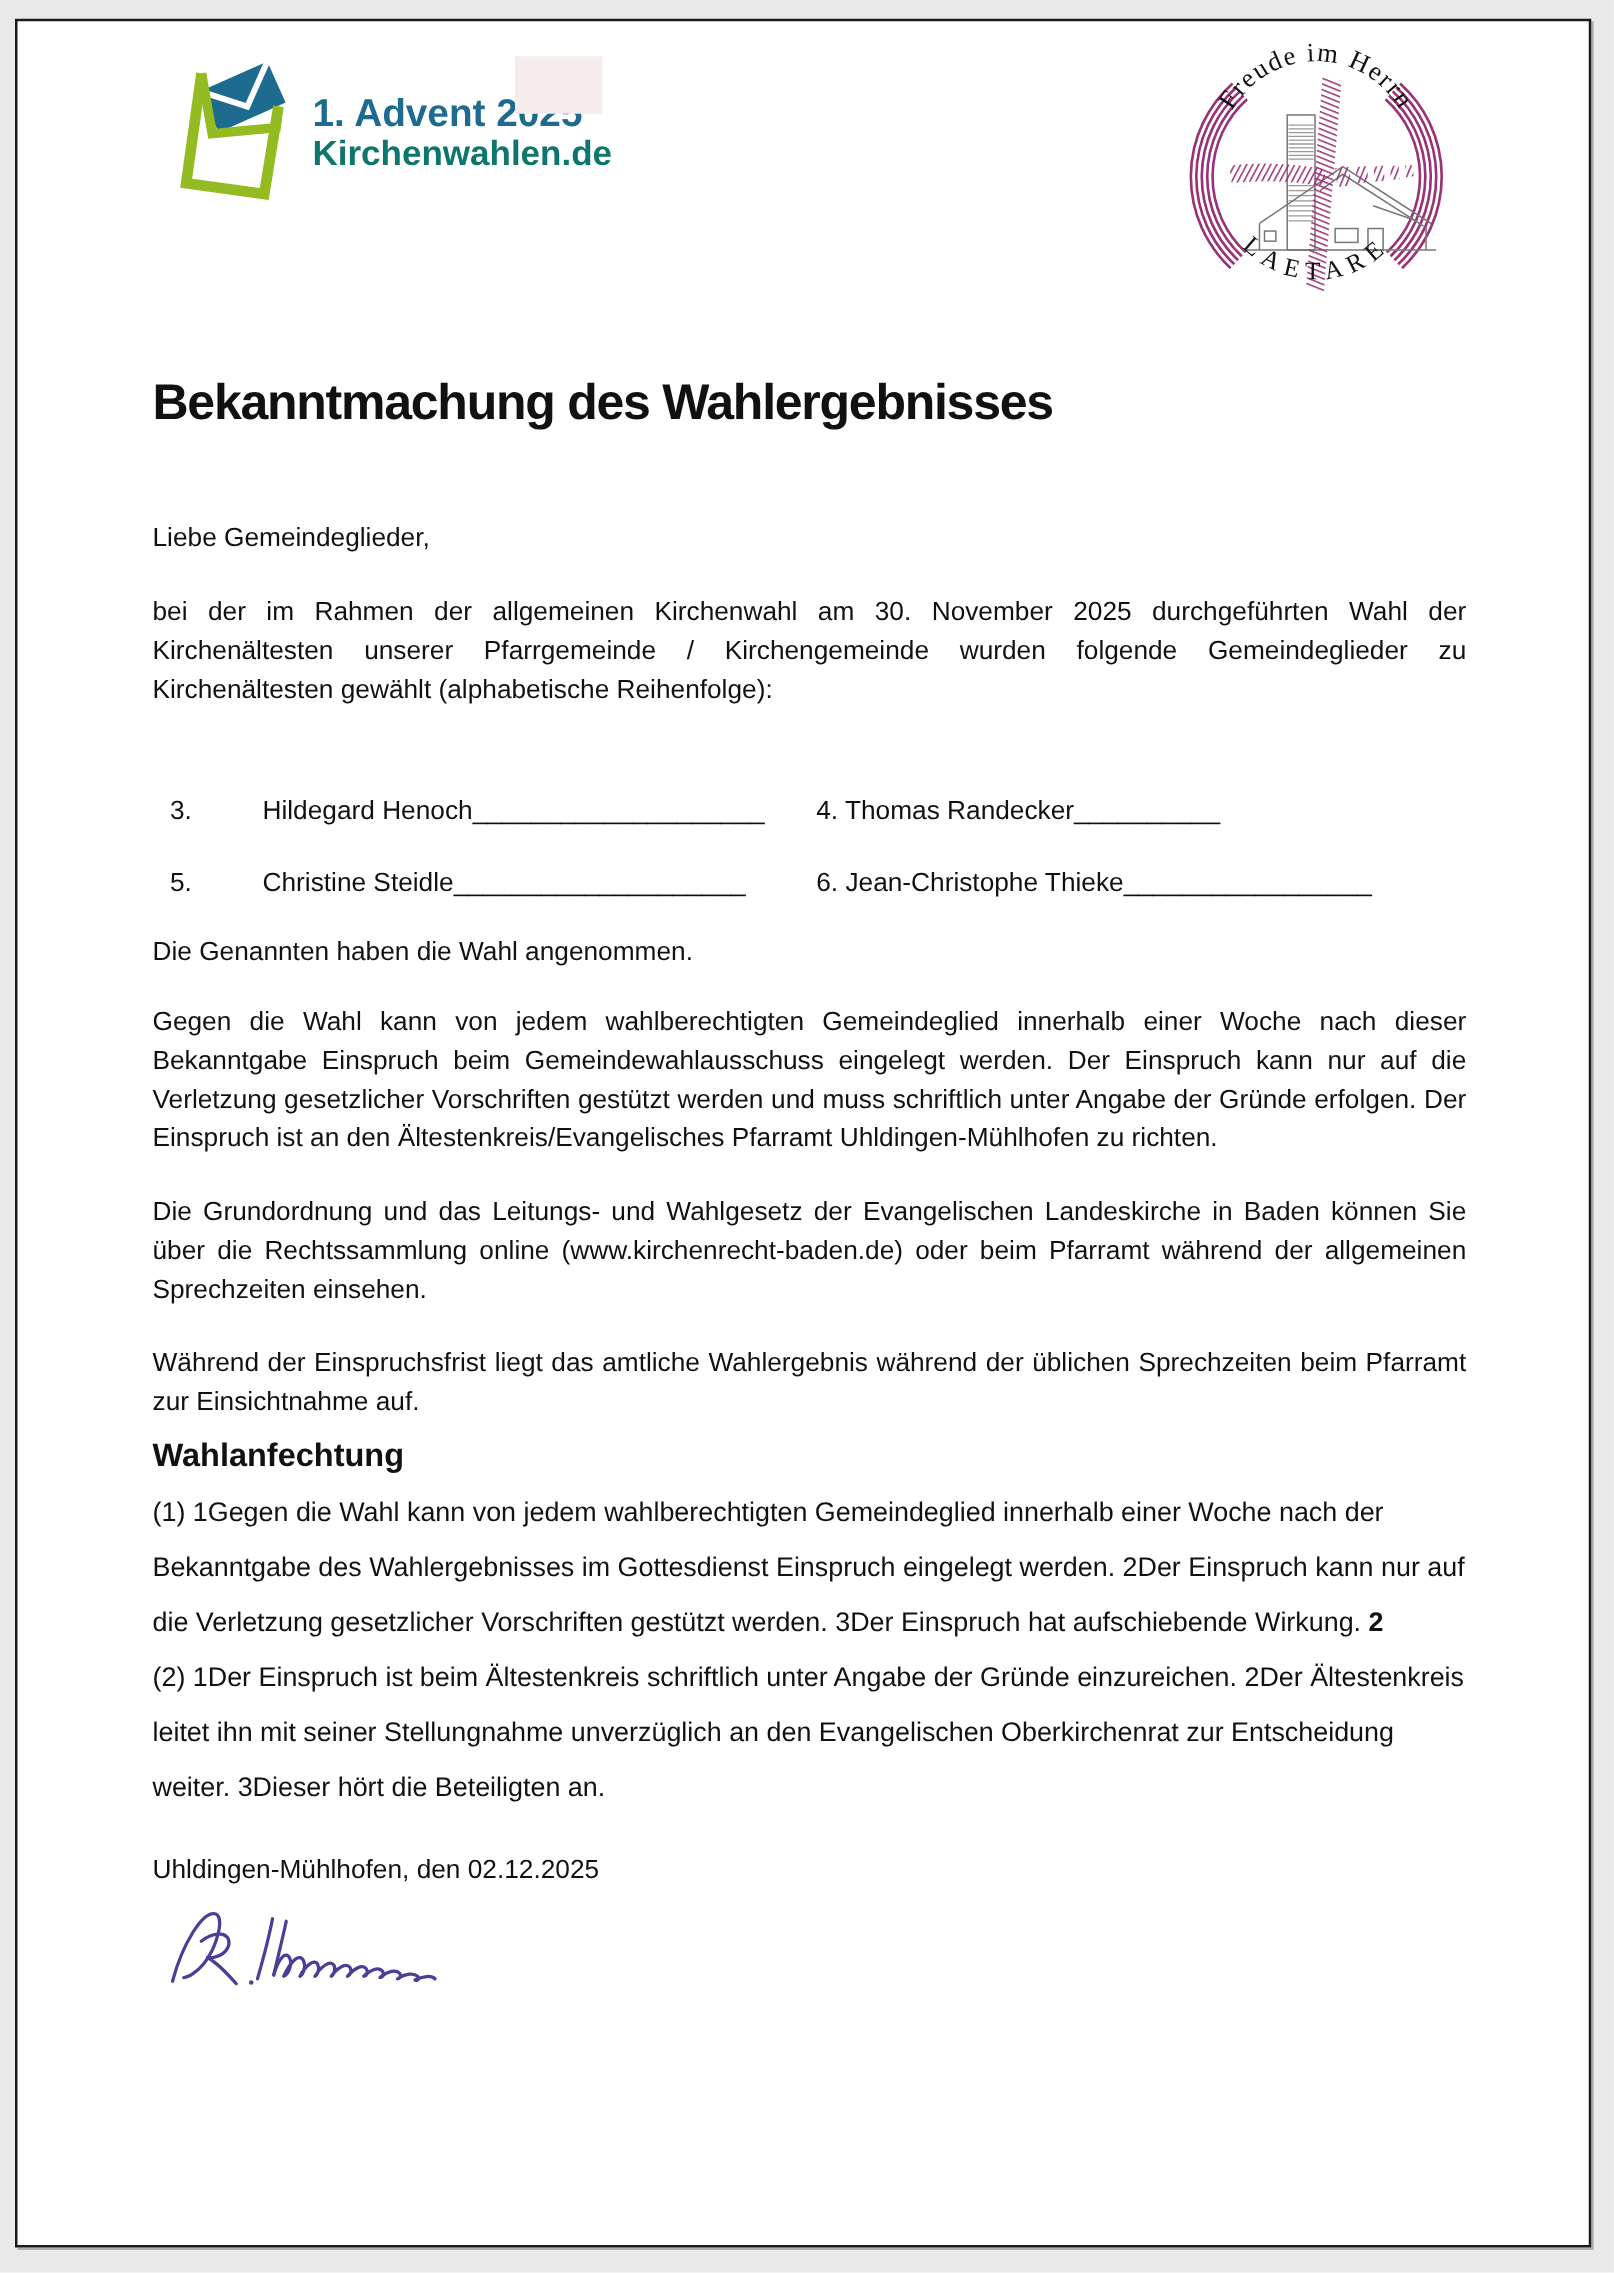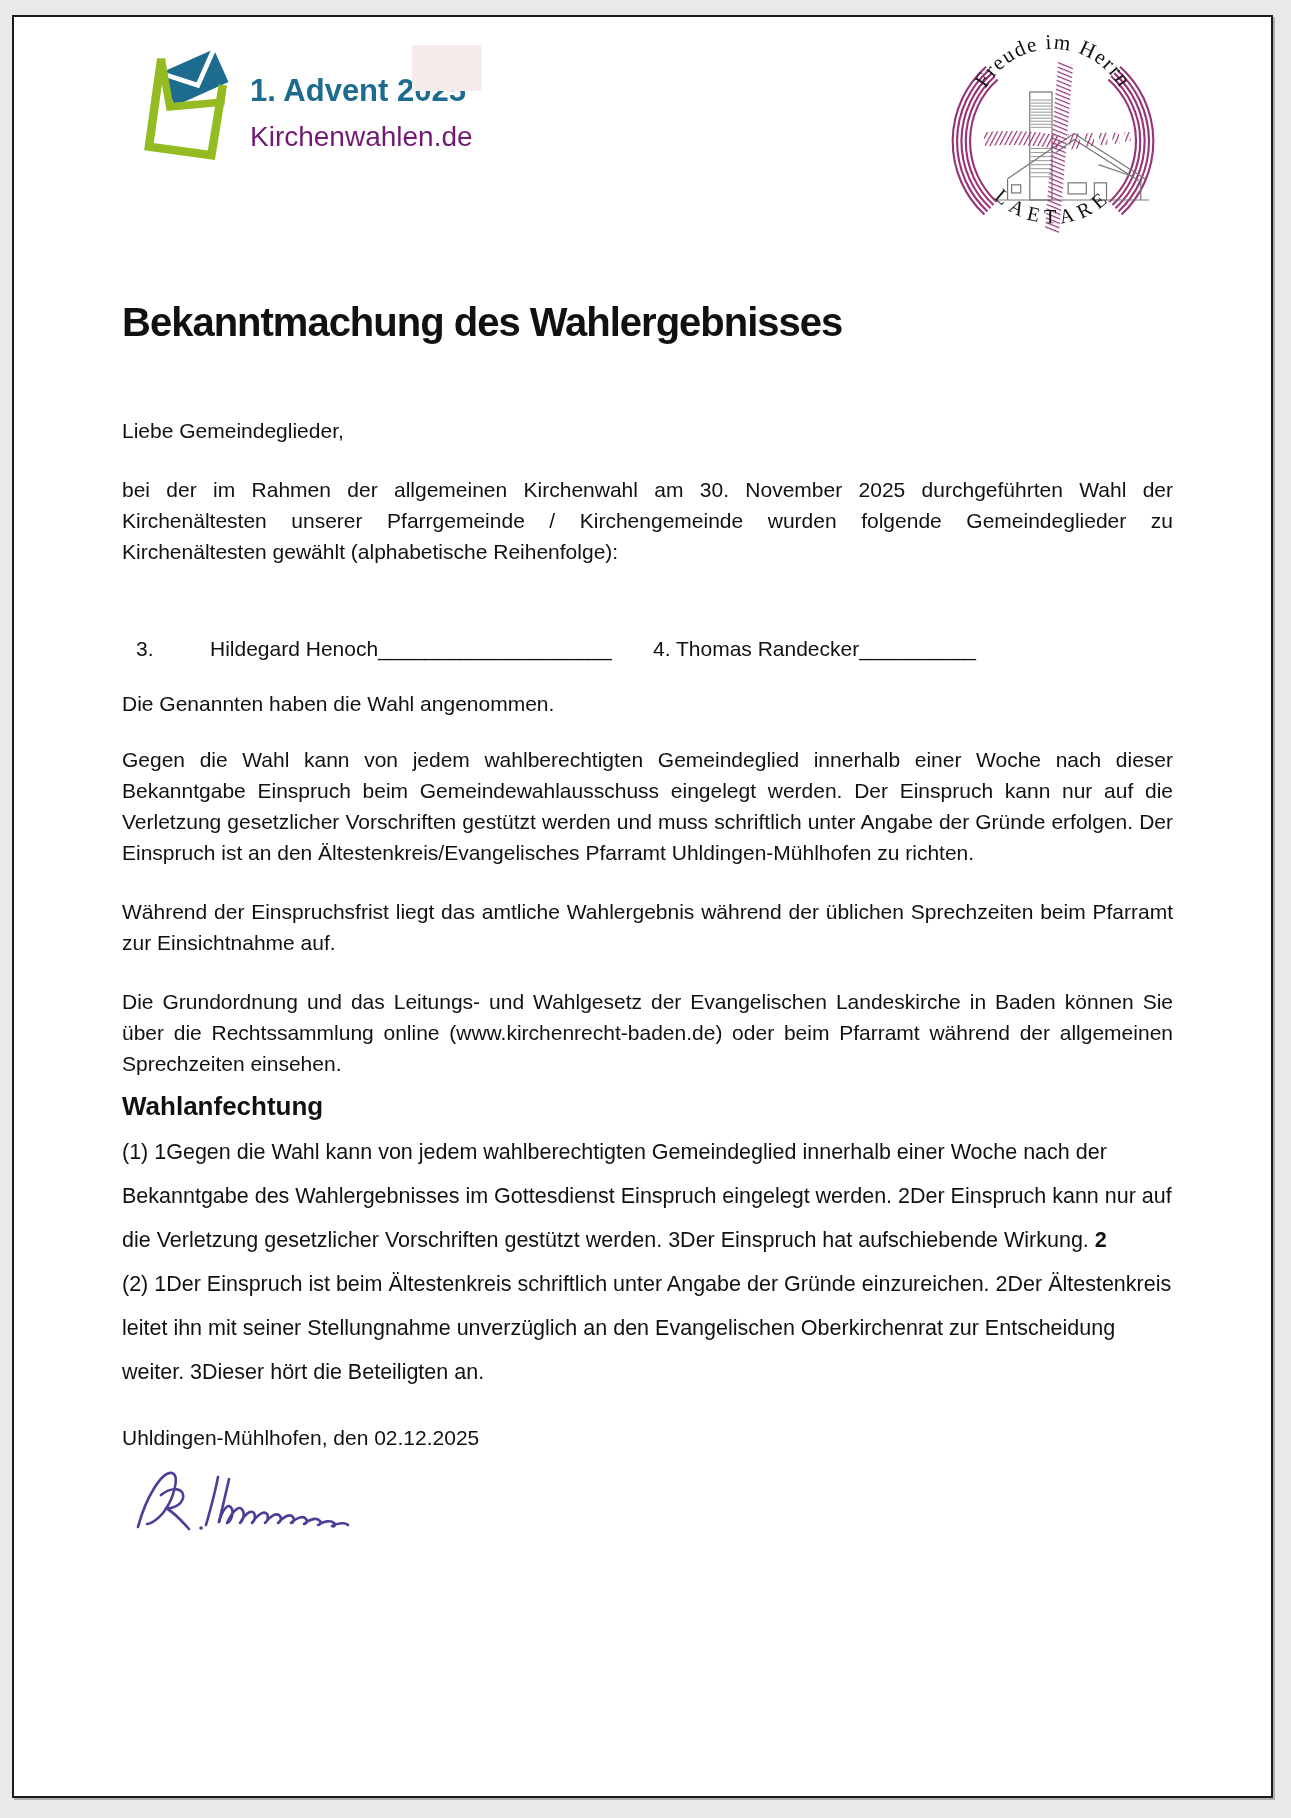--- a/index.html
+++ b/index.html
@@ -14,21 +14,21 @@
     background:#ffffff;border:2px solid #1a1a1a;box-sizing:border-box;
     box-shadow:2px 2px 0 rgba(0,0,0,0.25);
     overflow:hidden;
   }
   .content{padding:0 98px 0 108px;}
   
   .header{position:relative;height:225px;margin-top:28px;}
   .logo-left{position:absolute;left:8px;top:0;display:flex;align-items:flex-start;}
   .logo-text{margin-left:14px;margin-top:30px;line-height:1.05;}
   .logo-line1{font-size:31px;font-weight:bold;color:#1d6b8f;letter-spacing:0;}
-  .logo-line2{font-size:28px;color:#701a75;margin-top:14px;}
+  .logo-line2{font-size:28px;color:#0f766e;margin-top:0;font-weight:bold;}
   .pink-artifact{position:absolute;left:282px;top:0px;width:70px;height:46px;background:#f7ecec;z-index:-0;}
   .seal{position:absolute;right:14px;top:-10px;}
   
   .title{
     margin-top:30px;font-size:40px;font-weight:bold;letter-spacing:-1px;
     text-align:left;padding-right:170px;
   }
   
   .para{font-size:21px;line-height:31px;margin:0;}
   .just{text-align:justify;}
@@ -168,29 +168,33 @@
 
     <p class="para salutation">Liebe Gemeindeglieder,</p>
 
     <p class="para just intro">bei der im Rahmen der allgemeinen Kirchenwahl am 30. November 2025 durchgeführten Wahl der Kirchenältesten unserer Pfarrgemeinde / Kirchengemeinde wurden folgende Gemeindeglieder zu Kirchenältesten gewählt (alphabetische Reihenfolge):</p>
 
     <div class="names">
       <div class="name-row">
         <span class="num">3.</span><span>Hildegard Henoch</span><span class="uline">____________________</span>
         <span class="right-slot"><span>4.</span><span> Thomas Randecker</span><span class="uline">__________</span></span>
       </div>
+      <div class="name-row">
+        <span class="num">5.</span><span>Christine Steidle</span><span class="uline">____________________</span>
+        <span class="right-slot"><span>6.</span><span> Jean-Christophe Thieke</span><span class="uline">_________________</span></span>
+      </div>
     </div>
 
     <p class="para accepted">Die Genannten haben die Wahl angenommen.</p>
 
     <p class="para just objection">Gegen die Wahl kann von jedem wahlberechtigten Gemeindeglied innerhalb einer Woche nach dieser Bekanntgabe Einspruch beim Gemeindewahlausschuss eingelegt werden. Der Einspruch kann nur auf die Verletzung gesetzlicher Vorschriften gestützt werden und muss schriftlich unter Angabe der Gründe erfolgen. Der Einspruch ist an den Ältestenkreis/Evangelisches Pfarramt Uhldingen-Mühlhofen zu richten.</p>
 
+    <p class="para just legal">Die Grundordnung und das Leitungs- und Wahlgesetz der Evangelischen Landeskirche  in Baden können Sie über die Rechtssammlung online (www.kirchenrecht-baden.de) oder beim Pfarramt während der allgemeinen Sprechzeiten einsehen.</p>
+
     <p class="para just inspection">Während der Einspruchsfrist liegt das amtliche Wahlergebnis während der üblichen Sprechzeiten beim Pfarramt zur Einsichtnahme auf.</p>
-
-    <p class="para just legal">Die Grundordnung und das Leitungs- und Wahlgesetz der Evangelischen Landeskirche  in Baden können Sie über die Rechtssammlung online (www.kirchenrecht-baden.de) oder beim Pfarramt während der allgemeinen Sprechzeiten einsehen.</p>
 
     <div class="sec-sub">Wahlanfechtung</div>
 
     <div class="law-wrap">
       <p class="law"><span>(1) 1Gegen die Wahl kann von jedem wahlberechtigten Gemeindeglied innerhalb einer Woche nach der Bekanntgabe des Wahlergebnisses im Gottesdienst Einspruch eingelegt werden. 2Der Einspruch kann nur auf die Verletzung gesetzlicher Vorschriften gestützt werden. 3Der Einspruch hat aufschiebende Wirkung. </span><b>2</b></p>
       <p class="law">(2) 1Der Einspruch ist beim Ältestenkreis schriftlich unter Angabe der Gründe einzureichen. 2Der Ältestenkreis leitet ihn mit seiner Stellungnahme unverzüglich an den Evangelischen Oberkirchenrat zur Entscheidung weiter. 3Dieser hört die Beteiligten an.</p>
     </div>
 
     <p class="para place-date">Uhldingen-Mühlhofen, den 02.12.2025</p>
 

